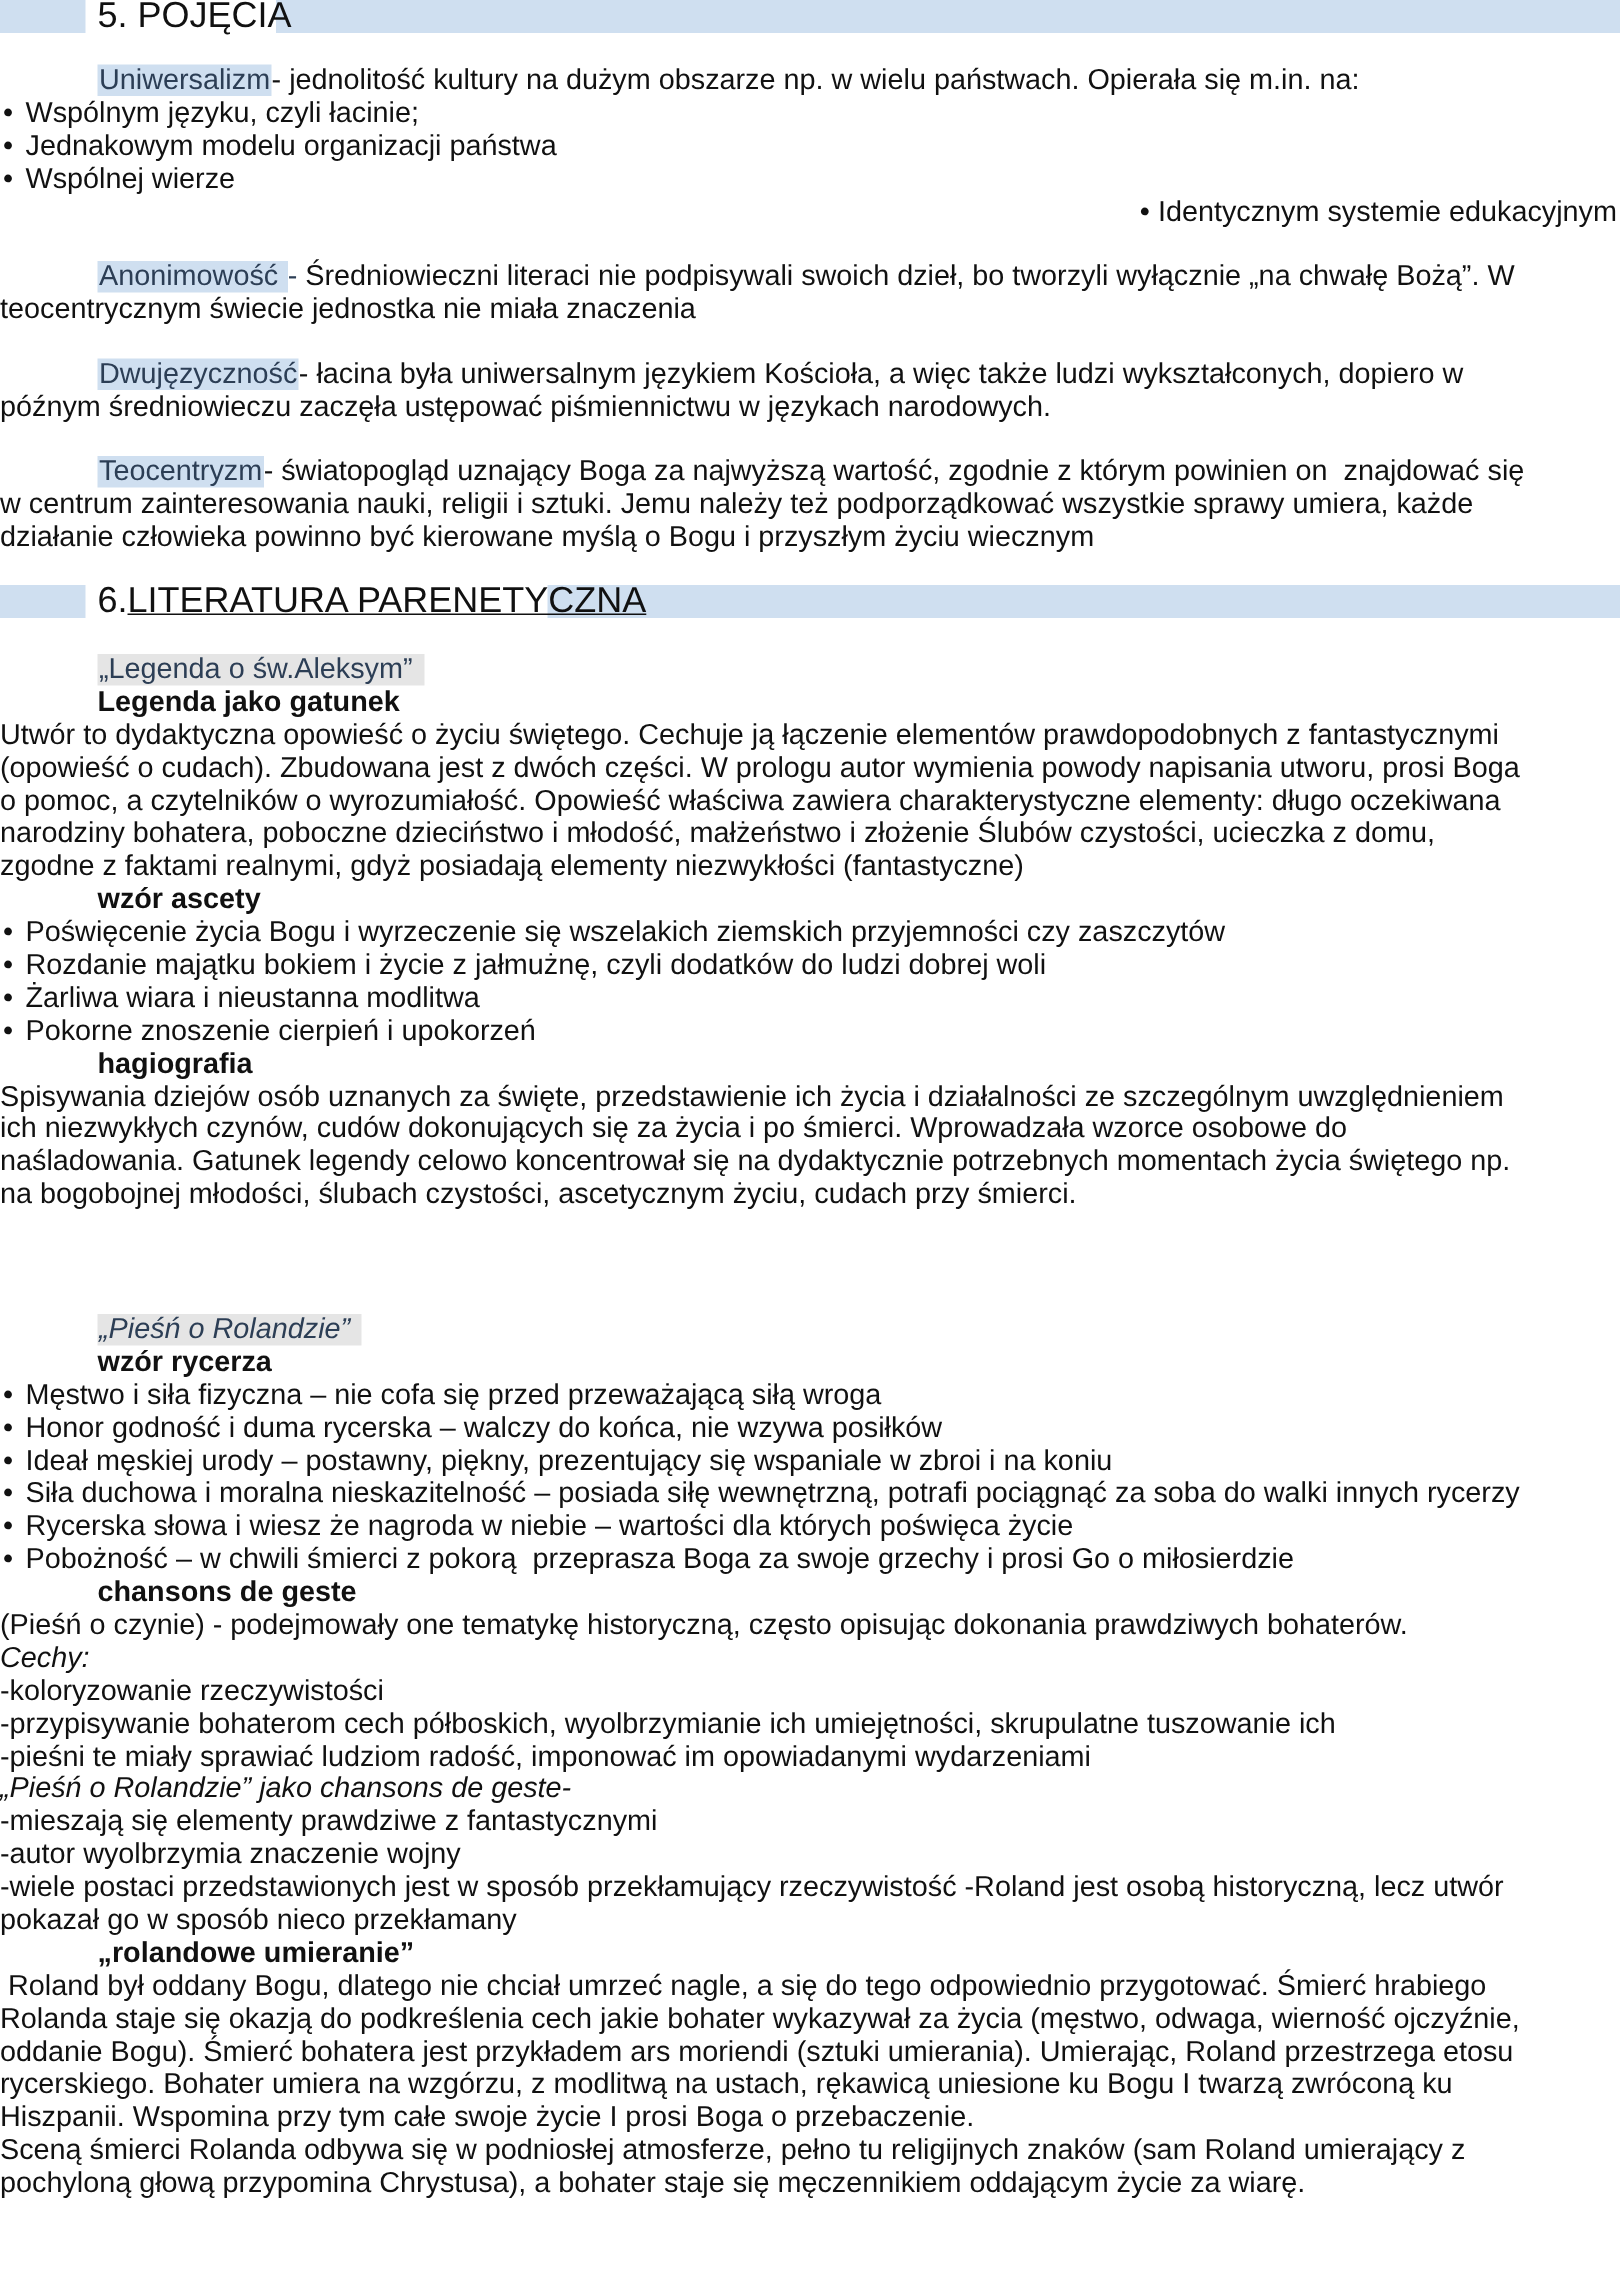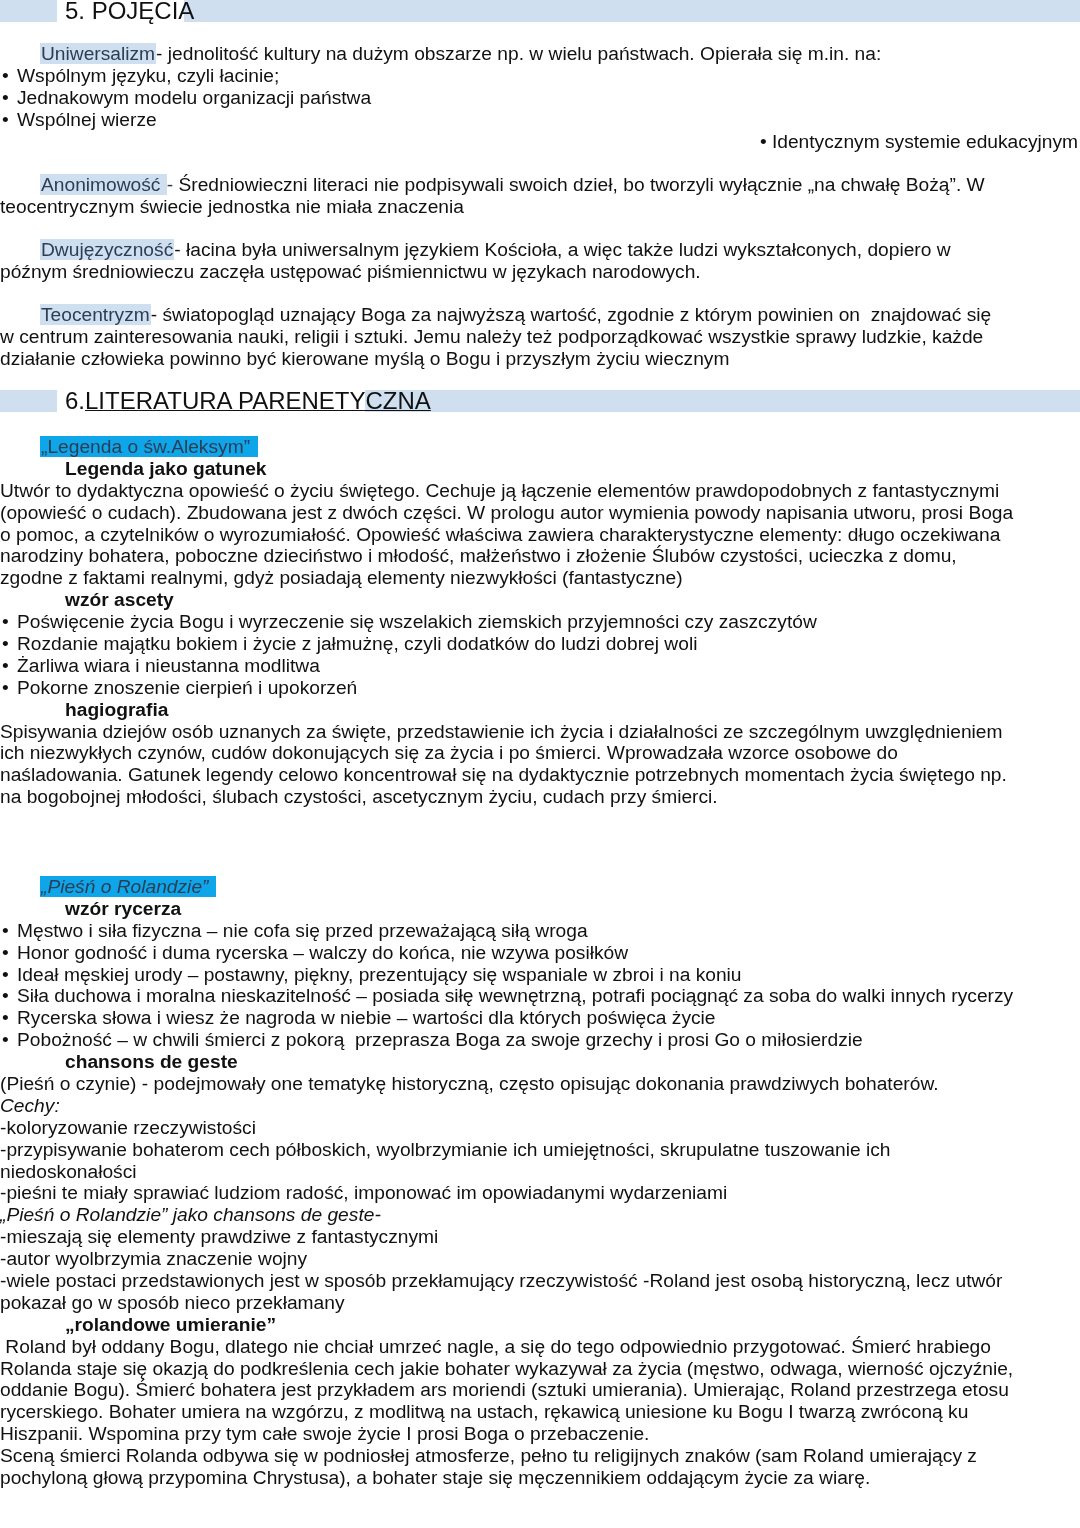--- a/index.html
+++ b/index.html
@@ -8,28 +8,28 @@
     font-family: "Liberation Sans", sans-serif; font-size: 19.2px; color: #111111;
     line-height: 21.9px;
   }
   .page { position: absolute; left: 0; top: 0; width: 1080px; }
   .hbar { position: absolute; left: 0; width: 1080px; height: 22px; background: #cfdff0; }
   .hbar .gap { position: absolute; top: 0; height: 22px; background: #ffffff; }
   .hbar .title { position: absolute; top: 0; left: 65px; font-size: 24px; line-height: 22px; color: #111; white-space: nowrap; }
   .hbar .title u { text-decoration-thickness: 1px; }
   .blk { position: absolute; left: 0; width: 1078px; }
   .ln { white-space: nowrap; display: block; height: 21.9px; }
-  .ind { padding-left: 40px; }
+  .ind { padding-left: 65px; }
   .term { background: #cfdff0; color: #2c3e55; padding: 0 1px; }
   .termdash { color: #2c3e55; }
   .bul { white-space: nowrap; display: block; height: 21.9px; }
   .bul .dot { display: inline-block; width: 15px; padding-left: 2px; }
   .sub { padding-left: 65px; font-weight: bold; }
   .it { font-style: italic; }
-  .worktitle { background: #0ea5e9; color: #2c3e55; padding: 0 8px 0 1px; }
+  .worktitle { background: #e5e5e5; color: #2c3e55; padding: 0 8px 0 1px; }
 </style>
 </head>
 <body>
 
 <div class="page">
 
   <div class="hbar" style="top:0px;">
     <div class="gap" style="left:57px;width:127px;"></div>
     <span class="title">5. POJĘCIA</span>
   </div>
@@ -47,21 +47,21 @@
     <span class="ln">teocentrycznym świecie jednostka nie miała znaczenia</span>
   </div>
 
   <div class="blk" style="top:239px;">
     <span class="ln ind" style="white-space:pre;"><span class="term">Dwujęzyczność</span><span>-</span><span> łacina była uniwersalnym językiem Kościoła, a więc także ludzi wykształconych, dopiero w</span></span>
     <span class="ln">późnym średniowieczu zaczęła ustępować piśmiennictwu w językach narodowych.</span>
   </div>
 
   <div class="blk" style="top:304px;">
     <span class="ln ind" style="white-space:pre;"><span class="term">Teocentryzm</span><span>-</span><span> światopogląd uznający Boga za najwyższą wartość, zgodnie z którym powinien on  znajdować się</span></span>
-    <span class="ln">w centrum zainteresowania nauki, religii i sztuki. Jemu należy też podporządkować wszystkie sprawy ludzkie, każde</span>
+    <span class="ln">w centrum zainteresowania nauki, religii i sztuki. Jemu należy też podporządkować wszystkie sprawy umiera, każde</span>
     <span class="ln">działanie człowieka powinno być kierowane myślą o Bogu i przyszłym życiu wiecznym</span>
   </div>
 
   <div class="hbar" style="top:390px;">
     <div class="gap" style="left:57px;width:308px;"></div>
     <span class="title"><span>6.</span><u>LITERATURA PARENETYCZNA</u></span>
   </div>
 
   <div class="blk" style="top:436px;">
     <span class="ln ind"><span class="worktitle">„Legenda o św.Aleksym”</span></span>
@@ -90,21 +90,20 @@
     <span class="bul"><span class="dot">•</span><span>Honor godność i duma rycerska – walczy do końca, nie wzywa posiłków</span></span>
     <span class="bul"><span class="dot">•</span><span>Ideał męskiej urody – postawny, piękny, prezentujący się wspaniale w zbroi i na koniu</span></span>
     <span class="bul"><span class="dot">•</span><span>Siła duchowa i moralna nieskazitelność – posiada siłę wewnętrzną, potrafi pociągnąć za soba do walki innych rycerzy</span></span>
     <span class="bul"><span class="dot">•</span><span>Rycerska słowa i wiesz że nagroda w niebie – wartości dla których poświęca życie</span></span>
     <span class="bul" style="white-space:pre;"><span class="dot">•</span><span>Pobożność – w chwili śmierci z pokorą  przeprasza Boga za swoje grzechy i prosi Go o miłosierdzie</span></span>
     <span class="ln sub">chansons de geste</span>
     <span class="ln">(Pieśń o czynie) - podejmowały one tematykę historyczną, często opisując dokonania prawdziwych bohaterów.</span>
     <span class="ln it">Cechy:</span>
     <span class="ln">-koloryzowanie rzeczywistości</span>
     <span class="ln">-przypisywanie bohaterom cech półboskich, wyolbrzymianie ich umiejętności, skrupulatne tuszowanie ich</span>
-    <span class="ln">niedoskonałości</span>
     <span class="ln">-pieśni te miały sprawiać ludziom radość, imponować im opowiadanymi wydarzeniami</span>
     <span class="ln it">„Pieśń o Rolandzie” jako chansons de geste-</span>
     <span class="ln">-mieszają się elementy prawdziwe z fantastycznymi</span>
     <span class="ln">-autor wyolbrzymia znaczenie wojny</span>
     <span class="ln">-wiele postaci przedstawionych jest w sposób przekłamujący rzeczywistość -Roland jest osobą historyczną, lecz utwór</span>
     <span class="ln">pokazał go w sposób nieco przekłamany</span>
     <span class="ln sub">„rolandowe umieranie”</span>
     <span class="ln" style="white-space:pre;"> Roland był oddany Bogu, dlatego nie chciał umrzeć nagle, a się do tego odpowiednio przygotować. Śmierć hrabiego</span>
     <span class="ln">Rolanda staje się okazją do podkreślenia cech jakie bohater wykazywał za życia (męstwo, odwaga, wierność ojczyźnie,</span>
     <span class="ln">oddanie Bogu). Śmierć bohatera jest przykładem ars moriendi (sztuki umierania). Umierając, Roland przestrzega etosu</span>

